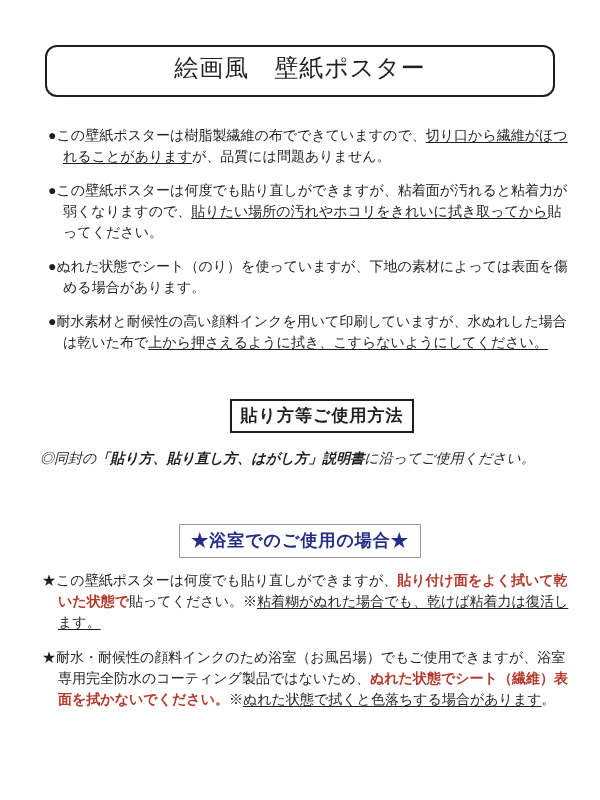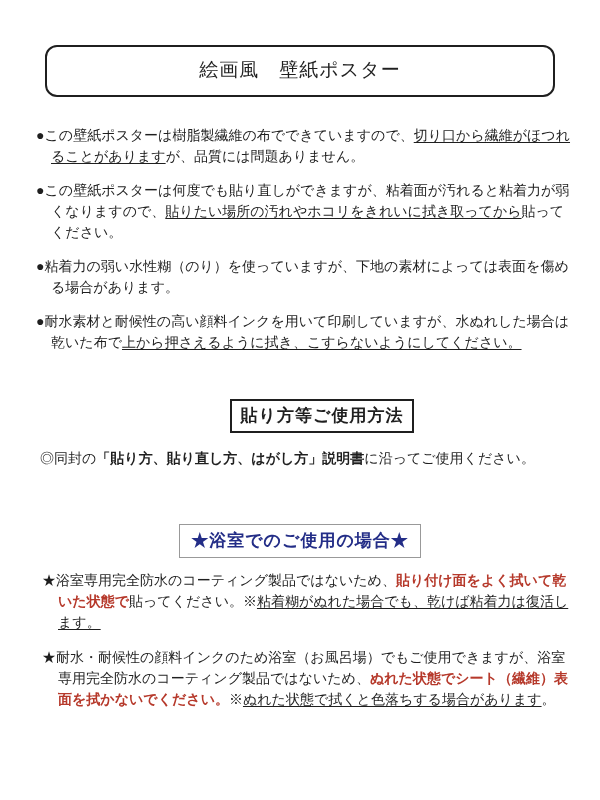--- a/index.html
+++ b/index.html
@@ -12,45 +12,45 @@
   .page { position: relative; width: 600px; height: 800px; }
 
   
   .title-box {
     margin: 45px 45px 0 45px;
     border: 2px solid #1f1f1f;
     border-radius: 12px;
     text-align: center;
     padding: 8px 4px 10px 4px;
   }
-  .title-line { font-size: 19px; line-height: 30px; letter-spacing: 1px; }
+  .title-line { font-size: 24px; line-height: 30px; letter-spacing: 1px; font-family: Liberation Mono, monospace; }
 
   
-  .notes { margin: 28px 26px 0 36px; }
+  .notes { margin: 28px 26px 0 48px; }
   .note {
     font-size: 14px; line-height: 21px;
     margin-bottom: 13px;
     padding-left: 15px; text-indent: -15px;
   }
   .marker { display: inline; }
 
   .u { text-decoration: underline; text-underline-offset: 2px; }
   .b { font-weight: 700; }
   .red { color: #b6392b; font-weight: 700; }
 
   
   .head-wrap-1 { text-align: center; margin-top: 46px; padding-left: 44px; }
   .section-box-1 {
     display: inline-block;
     border: 2px solid #1f1f1f;
     padding: 3px 9px 4px 9px;
     font-size: 17px; font-weight: 700;
     letter-spacing: 1px;
   }
-  .instruction { margin: 15px 26px 0 40px; font-size: 14px; line-height: 21px; }
+  .instruction { margin: 15px 26px 0 40px; font-size: 14px; line-height: 21px; font-style: italic; }
 
   .head-wrap-2 { text-align: center; margin-top: 55px; }
   .section-box-2 {
     display: inline-block;
     border: 1px solid #999999;
     padding: 4px 11px 5px 11px;
     font-size: 17px; font-weight: 700;
     color: #232d87;
     letter-spacing: 1px;
   }
@@ -68,39 +68,39 @@
   </div>
 
   <div class="notes">
     <div class="note">
       <span class="marker">●</span><span><span>この壁紙ポスターは樹脂製繊維の布でできていますので、</span><span class="u">切り口から繊維がほつれることがあります</span><span>が、品質には問題ありません。</span></span>
     </div>
     <div class="note">
       <span class="marker">●</span><span><span>この壁紙ポスターは何度でも貼り直しができますが、粘着面が汚れると粘着力が弱くなりますので、</span><span class="u">貼りたい場所の汚れやホコリをきれいに拭き取ってから</span><span>貼ってください。</span></span>
     </div>
     <div class="note">
-      <span class="marker">●</span><span><span>粘着力の弱い水性糊（のり）を使っていますが、下地の素材によっては表面を傷める場合があります。</span></span>
+      <span class="marker">●</span><span><span>ぬれた状態でシート（のり）を使っていますが、下地の素材によっては表面を傷める場合があります。</span></span>
     </div>
     <div class="note">
       <span class="marker">●</span><span><span>耐水素材と耐候性の高い顔料インクを用いて印刷していますが、水ぬれした場合は乾いた布で</span><span class="u">上から押さえるように拭き、こすらないようにしてください。</span></span>
     </div>
   </div>
 
   <div class="head-wrap-1">
     <span class="section-box-1">貼り方等ご使用方法</span>
   </div>
 
   <div class="instruction"><span>◎同封の</span><span class="b">「貼り方、貼り直し方、はがし方」説明書</span><span>に沿ってご使用ください。</span></div>
 
   <div class="head-wrap-2">
     <span class="section-box-2">★浴室でのご使用の場合★</span>
   </div>
 
   <div class="star-notes">
     <div class="note">
-      <span class="marker">★</span><span><span>浴室専用完全防水のコーティング製品ではないため、</span><span class="red">貼り付け面をよく拭いて乾いた状態で</span><span>貼ってください。※</span><span class="u">粘着糊がぬれた場合でも、乾けば粘着力は復活します。</span></span>
+      <span class="marker">★</span><span><span>この壁紙ポスターは何度でも貼り直しができますが、</span><span class="red">貼り付け面をよく拭いて乾いた状態で</span><span>貼ってください。※</span><span class="u">粘着糊がぬれた場合でも、乾けば粘着力は復活します。</span></span>
     </div>
     <div class="note">
       <span class="marker">★</span><span><span>耐水・耐候性の顔料インクのため浴室（お風呂場）でもご使用できますが、浴室専用完全防水のコーティング製品ではないため、</span><span class="red">ぬれた状態でシート（繊維）表面を拭かないでください。</span><span>※</span><span class="u">ぬれた状態で拭くと色落ちする場合があります</span><span>。</span></span>
     </div>
   </div>
 
 </div>
 
 </body></html>

